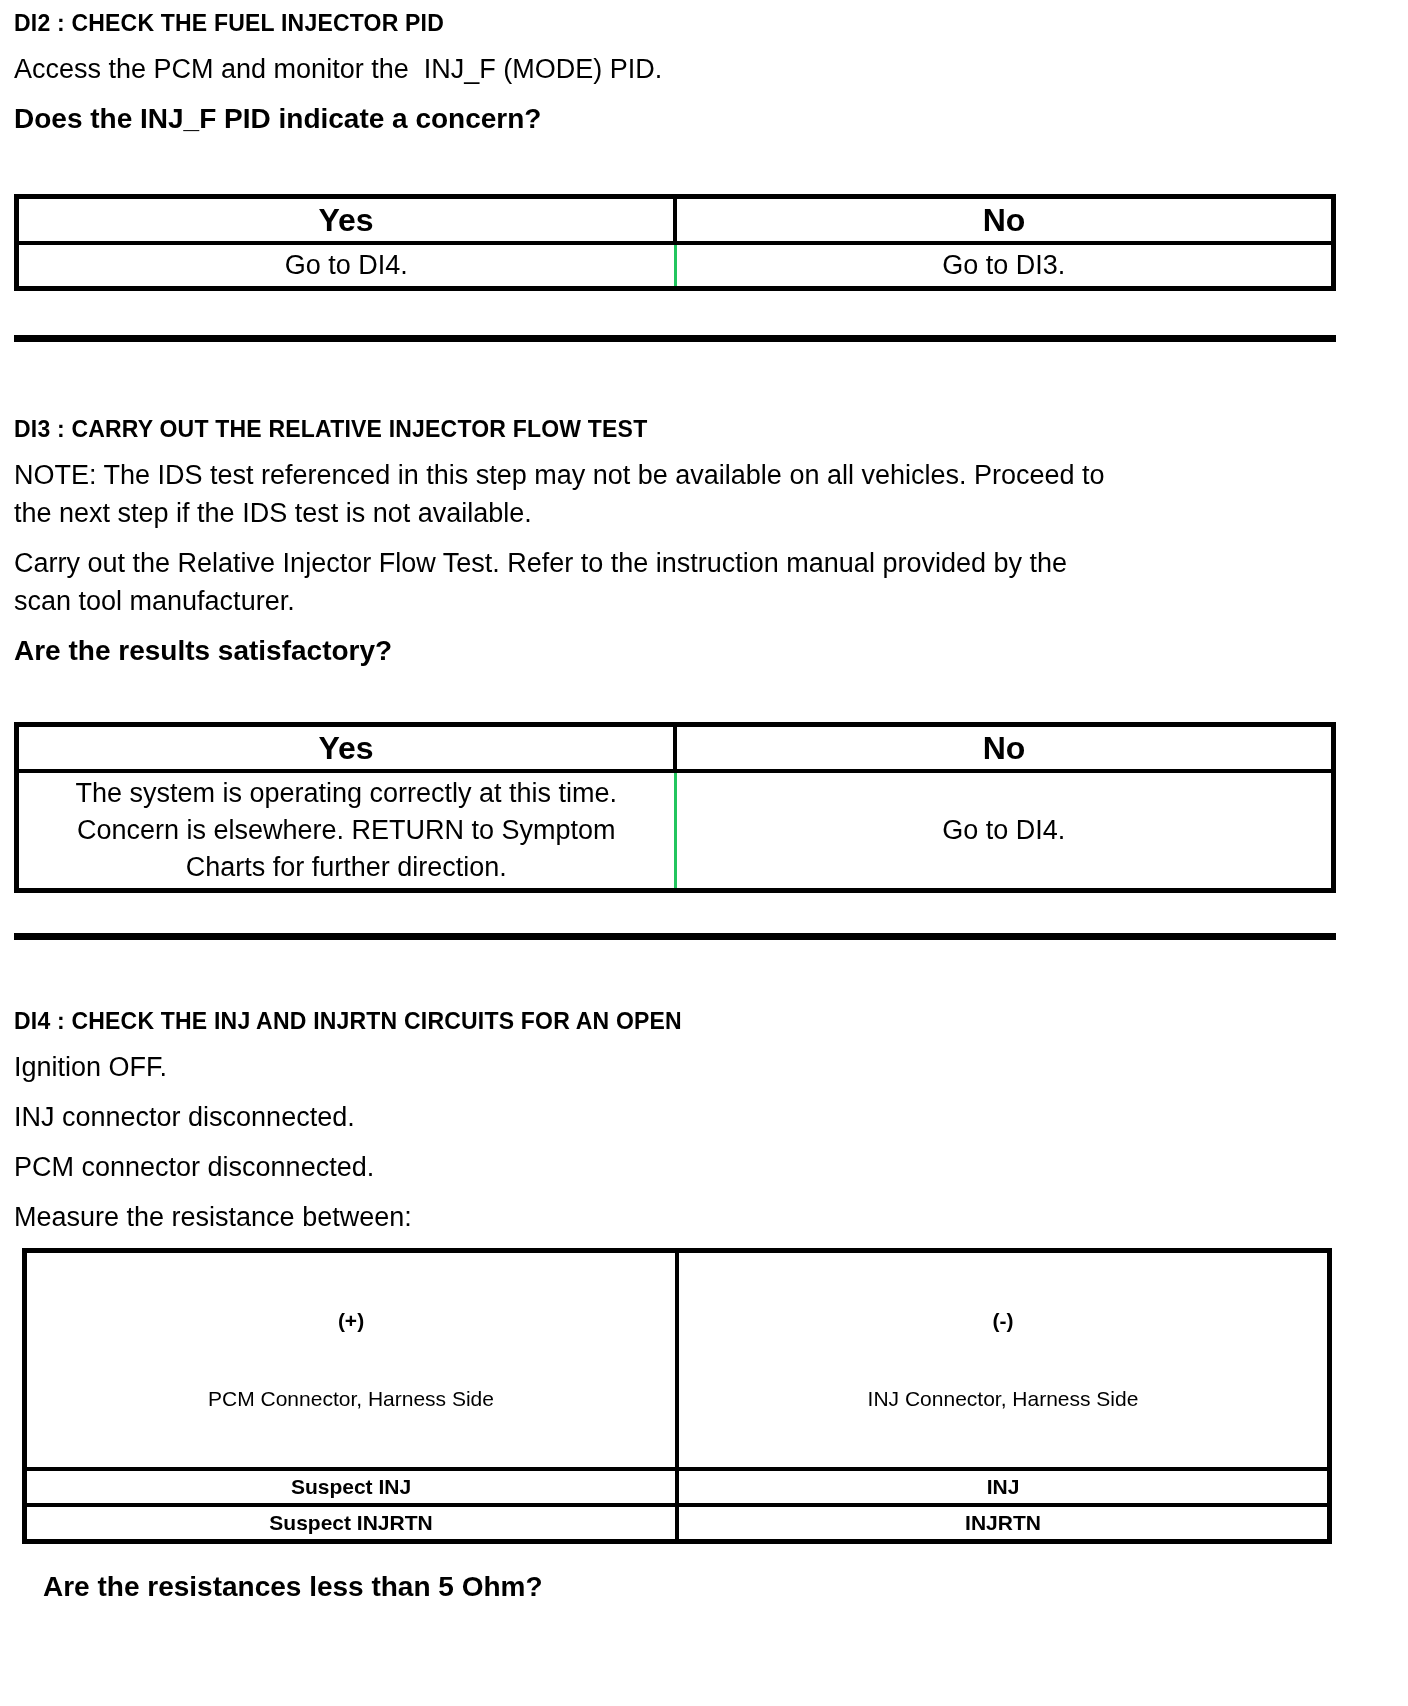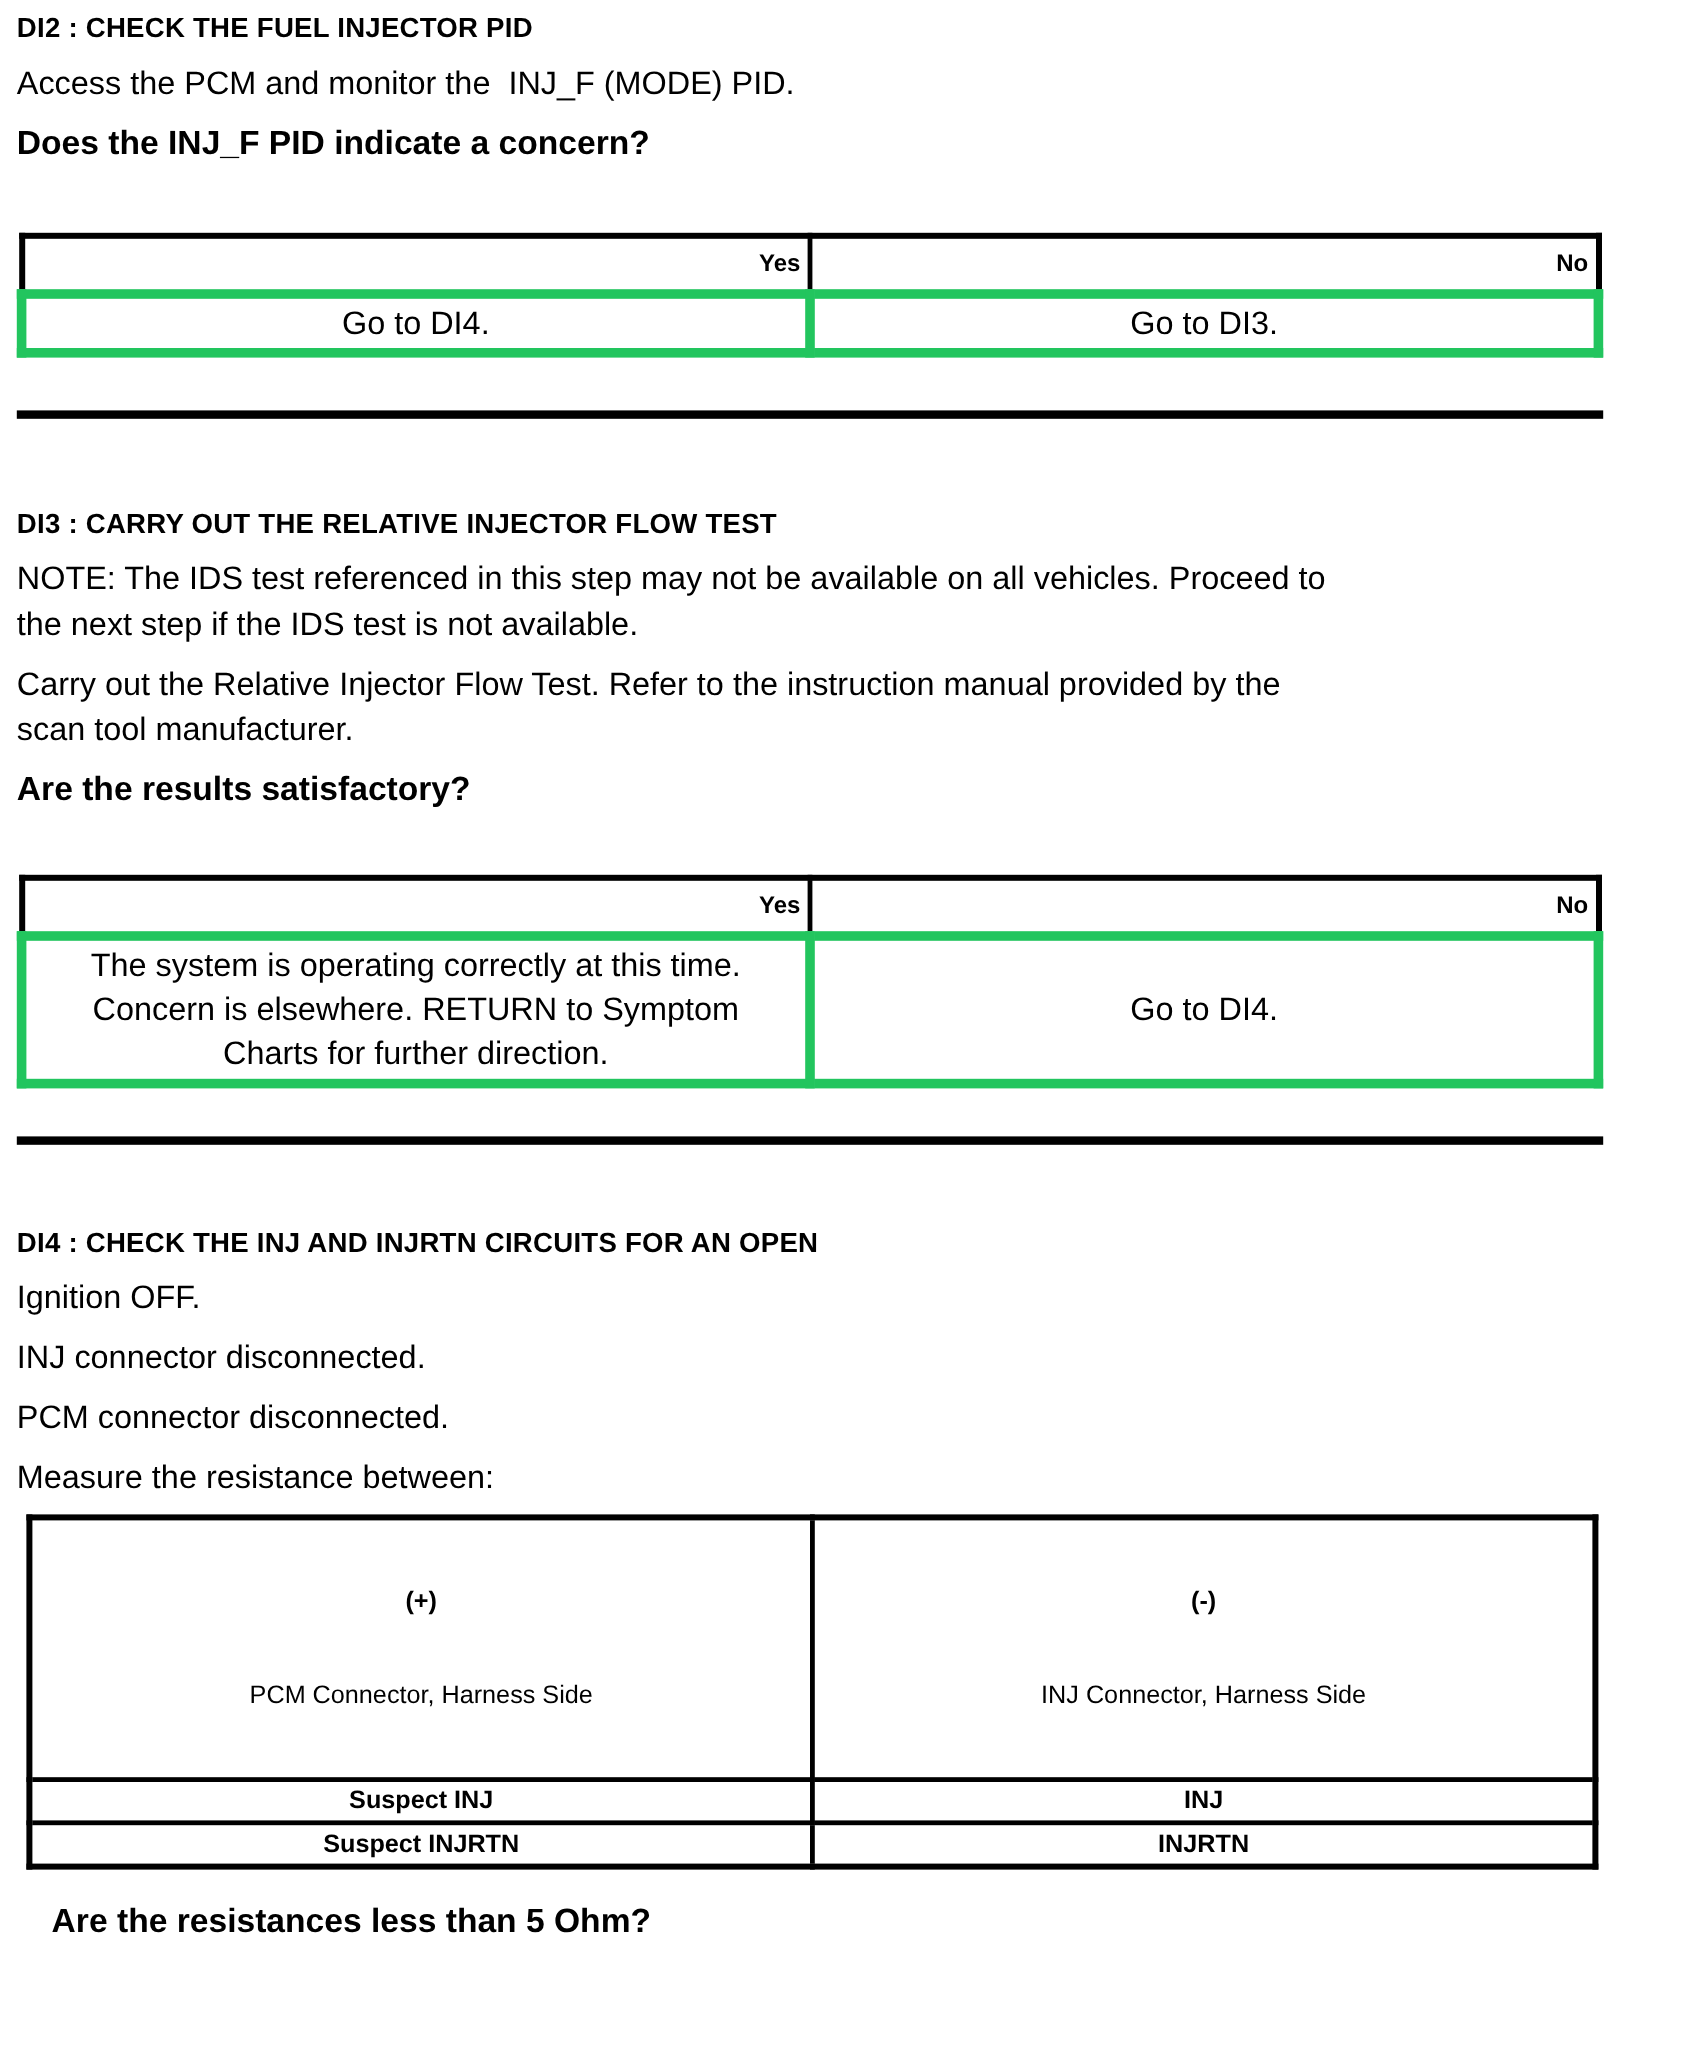--- a/index.html
+++ b/index.html
@@ -39,31 +39,31 @@
   table {
     width: 100%;
     border-collapse: collapse;
     table-layout: fixed;
     border: 5px solid #000;
   }
   .result-table { margin-top: 52px; }
   .t-di2 { margin-top: 56px; }
   .t-di3 { margin-top: 52px; }
   .result-table th {
-    font-size: 20px;
+    font-size: 32px;
     font-weight: bold;
     line-height: 36px;
     border: 4px solid #000;
-    text-align: right;
+    text-align: center;
     padding: 3px 6px;
   }
   .result-table td {
     font-size: 27px;
     line-height: 37px;
-    border: 8px solid #22c55e;
+    border: 3px solid #22c55e;
     text-align: center;
     vertical-align: middle;
     padding: 2px 6px;
     white-space: pre-wrap;
   }
   .section-rule {
     height: 7px;
     background: #000000;
     border: none;
   }

